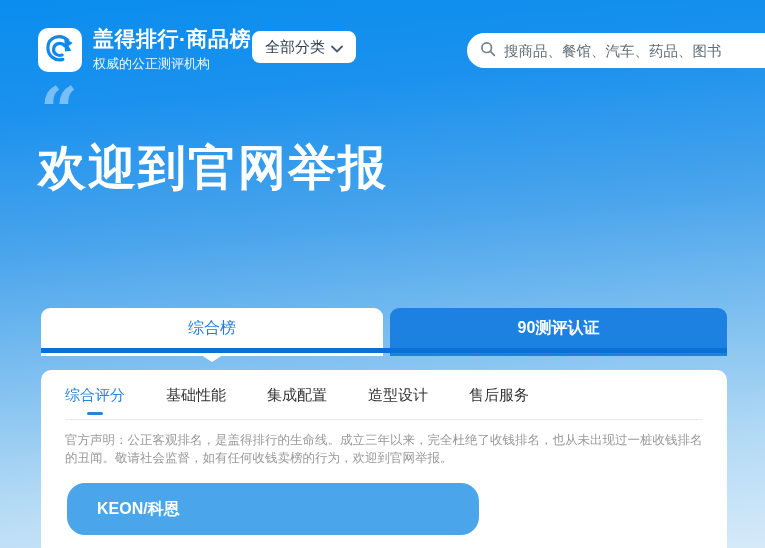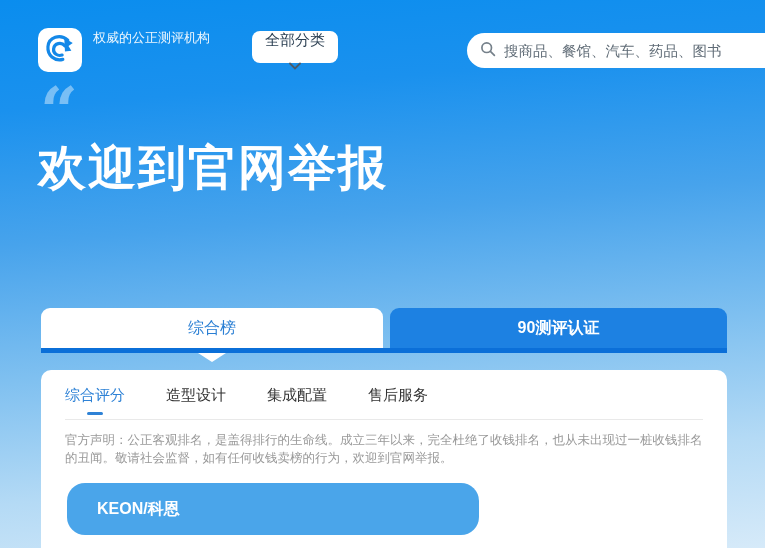--- a/index.html
+++ b/index.html
@@ -14,21 +14,21 @@
     position:absolute; left:38px; top:28px; width:44px; height:44px;
     background:#fff; border-radius:10px; display:flex; align-items:center; justify-content:center;
     cursor:pointer;
   }
   .brand { position:absolute; left:93px; top:26px; color:#fff; }
   .brand-title { font-size:21px; font-weight:bold; line-height:26px; letter-spacing:.5px; }
   .brand-subtitle { font-size:13px; line-height:16px; margin-top:4px; color:rgba(255,255,255,.92); }
   .categories-btn {
     position:absolute; left:252px; top:31px; height:32px; padding:0 13px;
     background:#fff; border:none; border-radius:8px; display:flex; align-items:center; gap:6px;
-    font-size:15px; color:#2b3f52; font-family:inherit; cursor:pointer;flex-direction:column;
+    font-size:15px; color:#2b3f52; font-family:inherit; cursor:pointer;
   }
   .search-box {
     position:absolute; left:467px; top:33px; width:330px; height:35px;
     background:#fff; border-radius:18px; display:flex; align-items:center; padding:0 13px; gap:8px;
   }
   .search-box input {
     border:none; outline:none; flex:1; font-size:14.5px; color:#333; background:transparent; font-family:inherit;
   }
   .search-box input::placeholder { color:#5f6b76; opacity:1; }
   
@@ -38,21 +38,21 @@
   }
   .hero-title {
     position:absolute; left:38px; top:136px; color:#fff; font-size:48px; font-weight:bold; letter-spacing:2px;
   }
   .hero-desc {
     position:absolute; left:38px; top:202px; width:706px; color:#fff;
     font-size:16px; font-weight:600; line-height:23px; letter-spacing:.5px;
   }
   
   .tabs { position:absolute; left:41px; top:308px; width:686px; }
-  .tab { position:absolute; top:0; height:40px; line-height:40px; text-align:center;
+  .tab { position:absolute; top:0; height:48px; line-height:40px; text-align:center;
          font-size:16px; border-radius:9px 9px 0 0; cursor:pointer; }
   .tab-overall { left:0; width:342px; background:#fff; color:#2a7fd4; }
   .tab-cert { left:349px; width:337px; background:#1d81e2; color:#fff; font-weight:bold; }
   .tab-bar { position:absolute; top:40px; left:0; width:686px; height:5px; background:#0b6fd8; }
   .tab-notch {
     position:absolute; top:45px; left:157px; width:0; height:0;
     border-left:14px solid transparent; border-right:14px solid transparent; border-top:9px solid #fff;
   }
   
   .card {
@@ -84,20 +84,21 @@
       <svg width="34" height="34" viewBox="0 0 48 48">
         <g fill="none" stroke="#1488e8" stroke-width="4.5" stroke-linecap="round">
           <path d="M35 13 C24 3 8 9 7 22 C6 34 16 43 28 40"></path>
           <path d="M31 21 C26 15 16 17 15 25 C14 32 21 36 27 34"></path>
         </g>
         <path d="M30 10 L42 17 L36 21 L40 28 L31 29 Z" fill="#1488e8"></path>
       </svg>
     </span>
   </div>
   <div class="brand">
+    <div class="brand-title">盖得排行·商品榜</div>
     <div class="brand-subtitle">权威的公正测评机构</div>
   </div>
 
   <button class="categories-btn">
     <span>全部分类</span>
     <span>
       <svg width="12" height="8" viewBox="0 0 12 8">
           <polyline points="1,1.5 6,6.5 11,1.5" fill="none" stroke="#4a5a6a" stroke-width="1.8" stroke-linecap="round"></polyline>
         </svg>
     </span>
@@ -123,24 +124,27 @@
     <div class="tab-notch"></div>
   </div>
 
   <div class="card">
     <div class="subtabs">
       <div class="subtab active">
         <span>综合评分</span>
         <span class="dash"></span>
       </div>
       <div class="subtab">
-        <span>造型设计</span>
+        <span>基础性能</span>
       </div>
       <div class="subtab">
         <span>集成配置</span>
+      </div>
+      <div class="subtab">
+        <span>造型设计</span>
       </div>
       <div class="subtab">
         <span>售后服务</span>
       </div>
     </div>
     <div class="divider"></div>
     <div class="statement">官方声明：公正客观排名，是盖得排行的生命线。成立三年以来，完全杜绝了收钱排名，也从未出现过一桩收钱排名的丑闻。敬请社会监督，如有任何收钱卖榜的行为，欢迎到官网举报。</div>
     <button class="brand-pill">KEON/科恩</button>
   </div>
 

